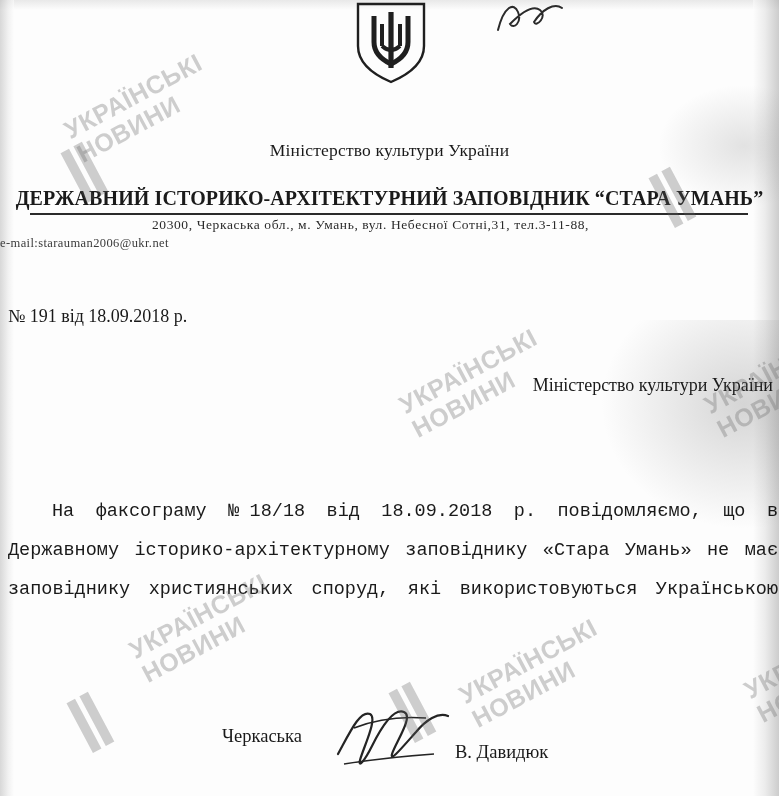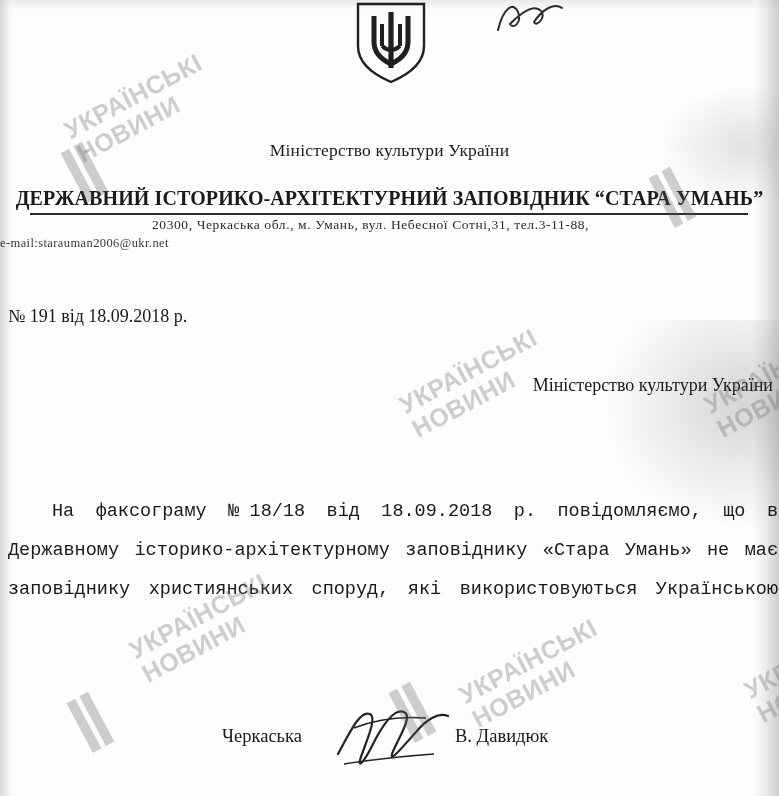--- a/index.html
+++ b/index.html
@@ -148,21 +148,21 @@
     left: 0; top: 726px;
     width: 779px;
     font-size: 18.5px;
   }
   .sig-title {
     position: absolute;
     left: 222px; top: 0;
   }
   .sig-name {
     position: absolute;
-    left: 455px; top: 0;
+    left: 455px; top: 16px;
   }
   .sig-mark {
     position: absolute;
     left: 330px; top: -24px;
     width: 130px; height: 70px;
   }
 
   
   .wm {
     position: absolute;

